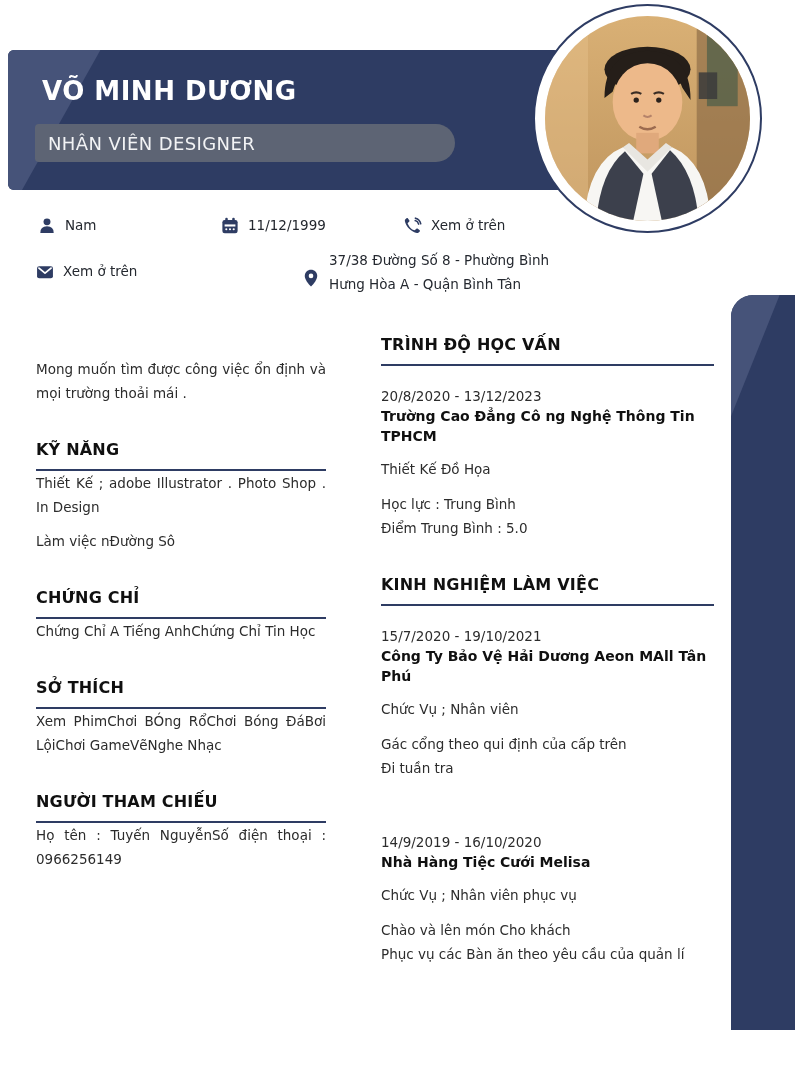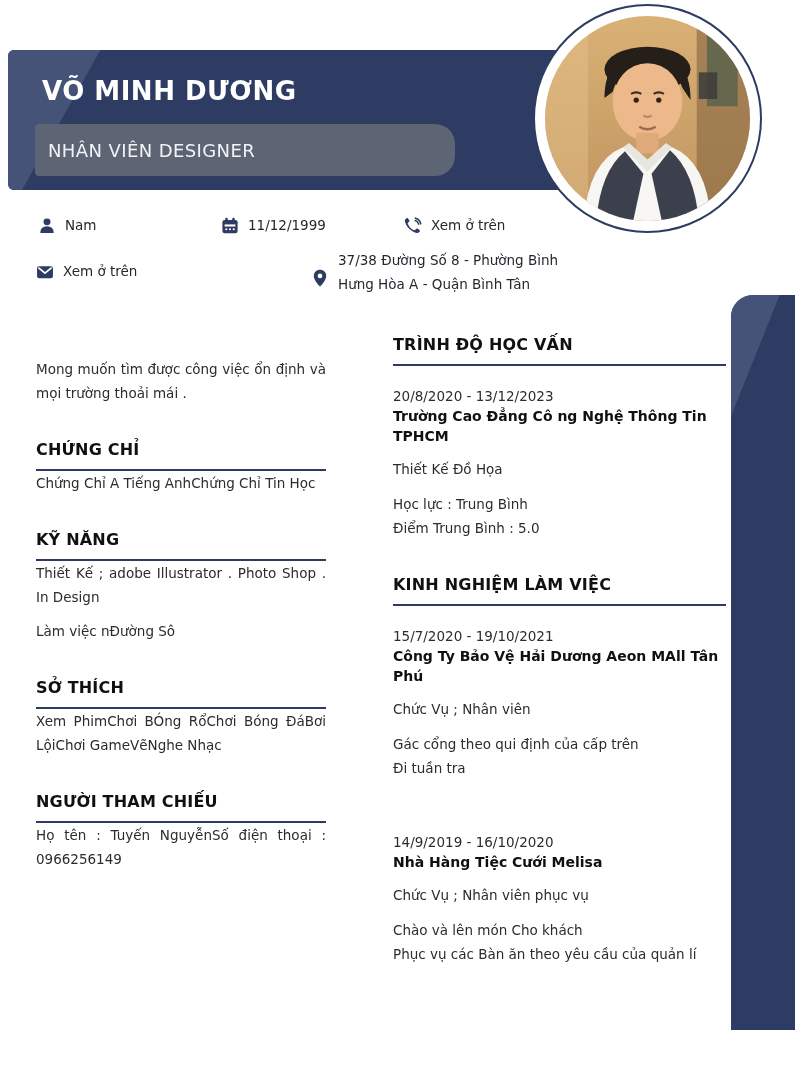--- a/index.html
+++ b/index.html
@@ -6,42 +6,42 @@
   body { background:#fff; font-family:"DejaVu Sans","Liberation Sans",sans-serif; }
   .page { position:relative; width:800px; height:1079px; background:#ffffff; overflow:hidden; }
 
   
   .band { position:absolute; left:8px; top:50px; width:560px; height:140px;
           background:#2e3c63; border-radius:6px 14px 10px 6px; overflow:hidden; }
   .band-diagonal { position:absolute; left:0; top:0; width:100%; height:100%;
           background:#465379; clip-path:polygon(0 0, 16.5% 0, 2.5% 100%, 0 100%); }
   .name { position:absolute; left:42px; top:76px; color:#ffffff; font-size:26px;
           font-weight:bold; letter-spacing:.5px; }
-  .title-pill { position:absolute; left:35px; top:124px; width:420px; height:52px;
+  .title-pill { position:absolute; left:35px; top:124px; width:420px; height:38px;
           background:#5d6474; border-radius:4px 20px 20px 4px; display:flex; align-items:center; }
   .title-pill span { color:#f2f3f5; font-size:18px; padding-left:13px; letter-spacing:.4px; }
 
   
   .photo-outer { position:absolute; left:533px; top:4px; width:229px; height:229px;
           border:2px solid #2e3c63; border-radius:50%; background:#fff; z-index:5;
           display:flex; align-items:center; justify-content:center; }
   .photo { width:205px; height:205px; border-radius:50%; overflow:hidden; }
   .photo svg { display:block; width:100%; height:100%; }
 
   
   .contact-item { position:absolute; display:flex; align-items:center; gap:9px;
           color:#24282f; font-size:13.5px; }
   .contact-item .txt { line-height:20px; }
   .cicon { width:18px; height:18px; flex:0 0 auto; margin-top:1px; }
   .addr .txt { line-height:24px; }
 
   
   .col { position:absolute; color:#2c2c2c; }
   .col-left  { left:36px;  top:357px; width:290px; }
-  .col-right { left:393px; top:335px; width:333px; }
+  .col-right { left:381px; top:335px; width:333px; }
   .sec-title { font-size:16px; line-height:20px; font-weight:bold; color:#101010;
           letter-spacing:.2px; padding-bottom:9px; border-bottom:2px solid #2e3c63; }
   .sec { margin-top:0; }
   .sec + .sec { margin-top:35px; }
   .body-text { font-size:13.5px; line-height:24px; text-align:justify; color:#2c2c2c; }
   .body-line { margin-top:10px; font-size:13.5px; line-height:24px; text-align:justify; color:#2c2c2c; }
 
   .entry-period { margin-top:20px; font-size:13.5px; line-height:20px; color:#2c2c2c; }
   .entry-bold   { font-size:14px;   line-height:20px; font-weight:bold; color:#101010; }
   .entry-line   { margin-top:13px; font-size:13.5px; line-height:20px; color:#2c2c2c; }
@@ -128,46 +128,46 @@
     <span class="txt">Xem ở trên</span>
   </div>
 
   <div class="contact-item" style="left:36px; top:261px;">
     <svg class="cicon" viewBox="0 0 17 17">
       <rect x="1" y="3" width="15" height="11.4" rx="2" fill="#2e3c63"></rect>
       <path d="M2.8,4.8 L8.5,9.6 L14.2,4.8" stroke="#ffffff" stroke-width="1.7" fill="none" stroke-linecap="round" stroke-linejoin="round"></path>
     </svg>
     <span class="txt">Xem ở trên</span>
   </div>
-  <div class="contact-item addr" style="left:311px; top:248px;">
+  <div class="contact-item addr" style="left:302px; top:248px;">
     <svg class="cicon" viewBox="0 0 17 17" style="margin-top:12px;">
       <path d="M8.5,0.8 C5.2,0.8 2.6,3.4 2.6,6.6 C2.6,11 8.5,16.6 8.5,16.6 C8.5,16.6 14.4,11 14.4,6.6 C14.4,3.4 11.8,0.8 8.5,0.8 Z" fill="#2e3c63"></path>
       <circle cx="8.5" cy="6.5" r="2.2" fill="#ffffff"></circle>
     </svg>
     <span class="txt">
       <span>37/38 Đường Số 8 - Phường Bình</span><br>
       <span>Hưng Hòa A - Quận Bình Tân</span>
     </span>
   </div>
 
   <div class="col col-left">
 
     <div class="sec">
       <div class="body-text">Mong muốn tìm được công việc ổn  định và mọi trường thoải mái  .</div>
     </div>
 
     <div class="sec">
-      <div class="sec-title">CHỨNG CHỈ</div>
-      <div class="body-text">Chứng Chỉ A Tiếng AnhChứng Chỉ Tin Học</div>
-    </div>
-
-    <div class="sec">
       <div class="sec-title">KỸ NĂNG</div>
       <div class="body-text">Thiết Kế ; adobe Illustrator . Photo Shop . In Design</div>
       <div class="body-line">Làm việc nĐường Sô</div>
+    </div>
+
+    <div class="sec">
+      <div class="sec-title">CHỨNG CHỈ</div>
+      <div class="body-text">Chứng Chỉ A Tiếng AnhChứng Chỉ Tin Học</div>
     </div>
 
     <div class="sec">
       <div class="sec-title">SỞ THÍCH</div>
       <div class="body-text">Xem PhimChơi BÓng RổChơi Bóng ĐáBơi LộiChơi GameVẽNghe Nhạc</div>
     </div>
 
     <div class="sec">
       <div class="sec-title">NGƯỜI THAM CHIẾU</div>
       <div class="body-text">Họ tên : Tuyến NguyễnSố điện thoại : 0966256149</div>

